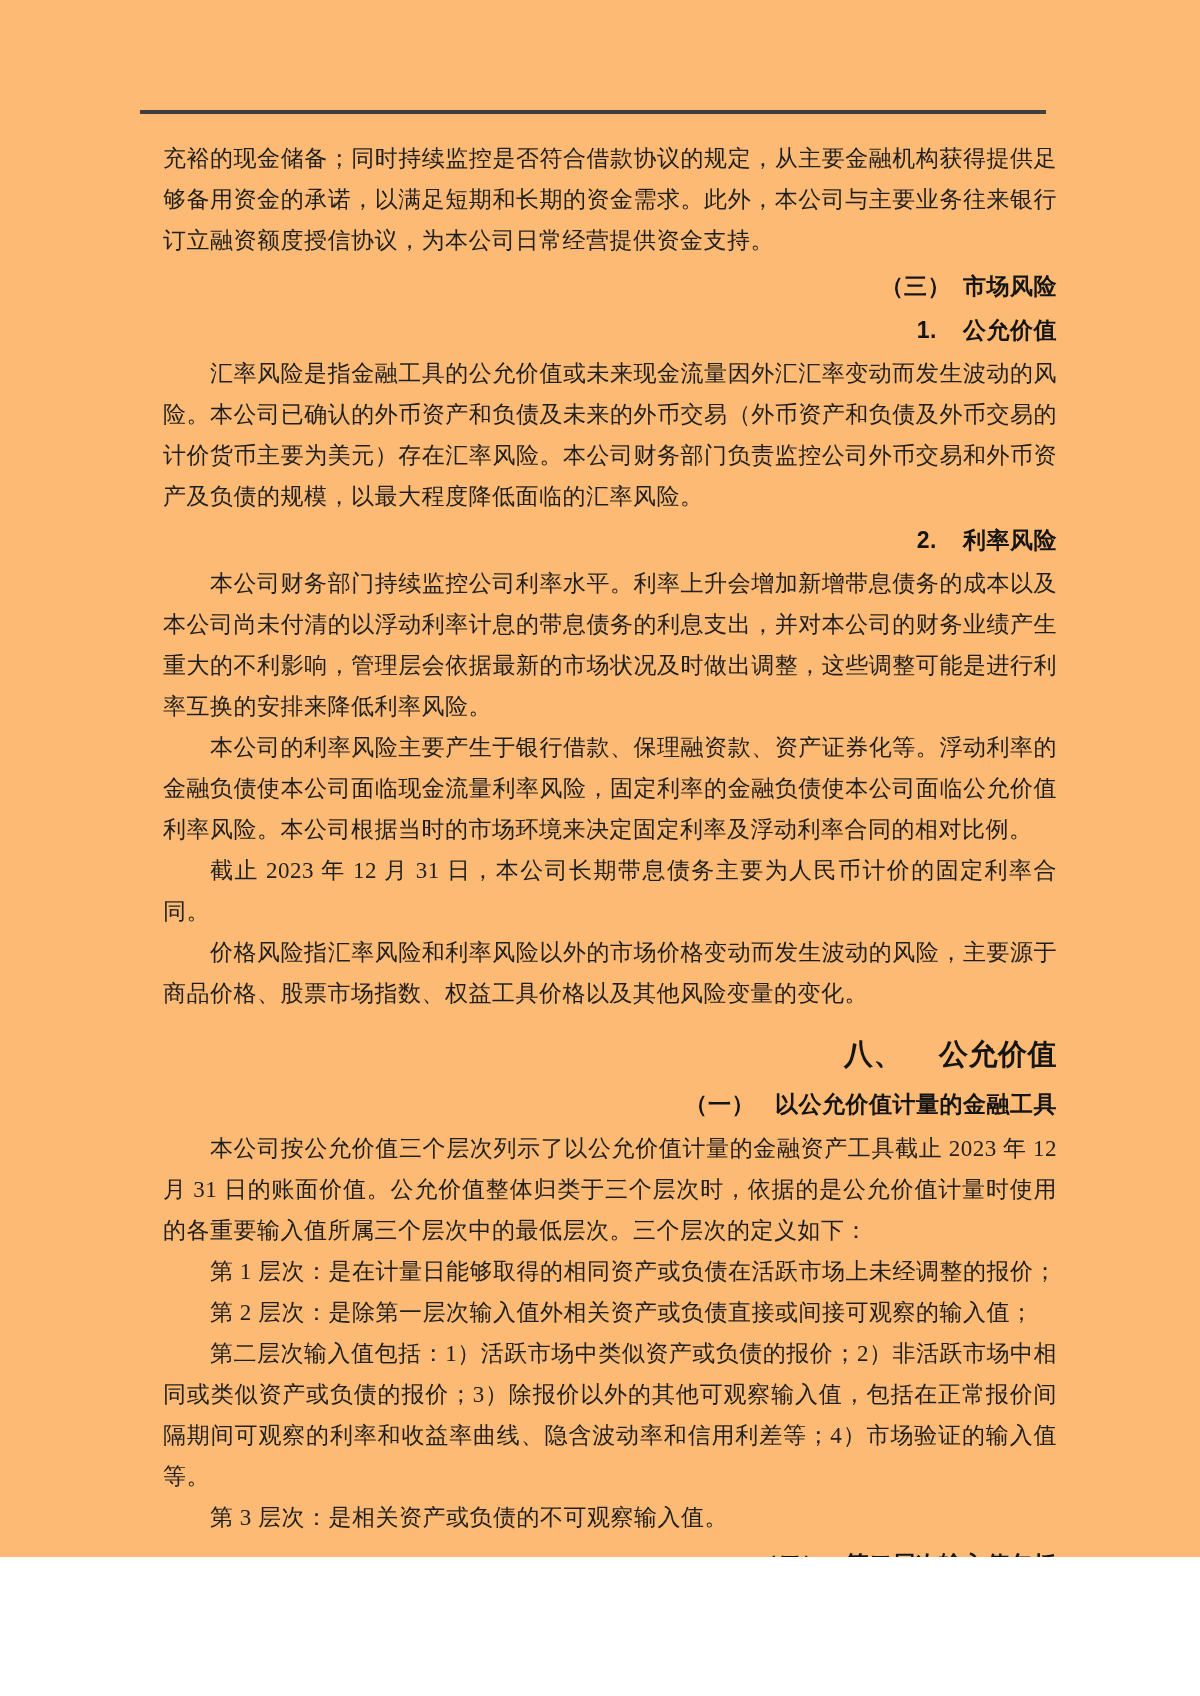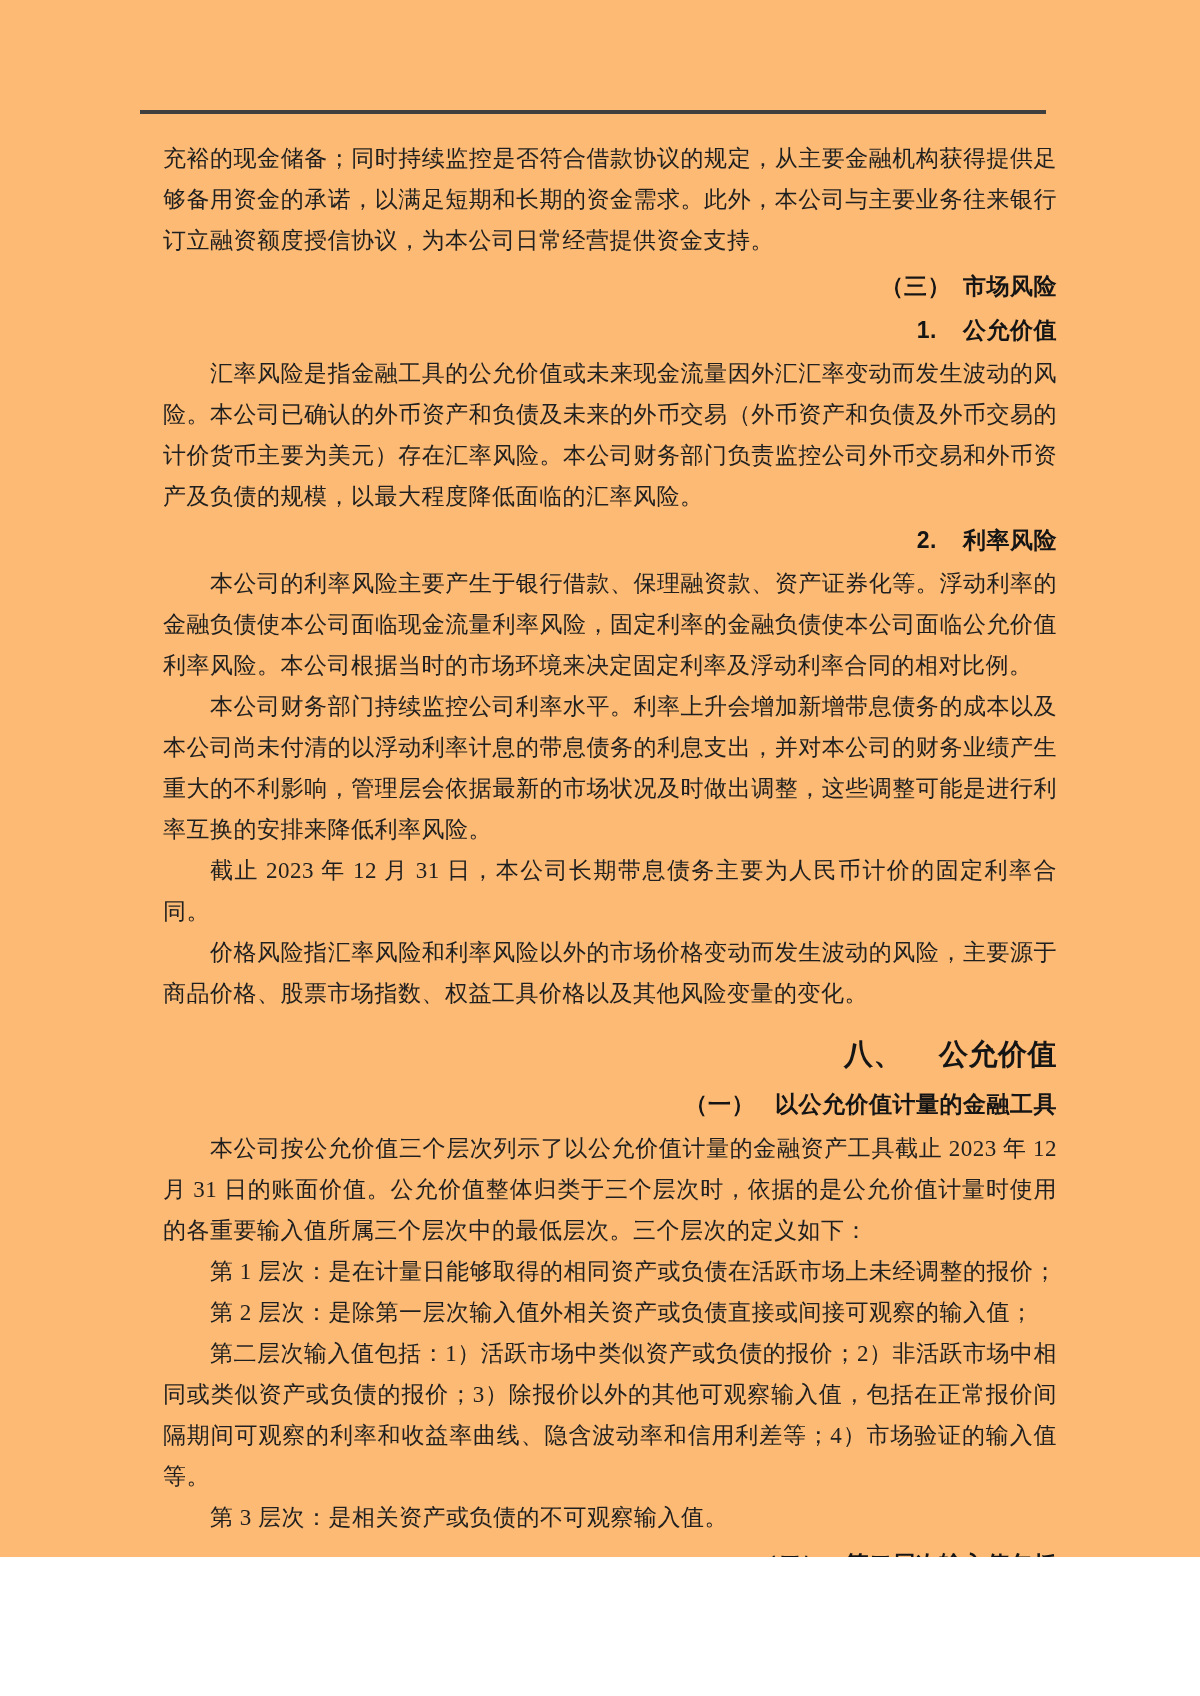--- a/index.html
+++ b/index.html
@@ -108,22 +108,22 @@
     <h4 class="h-num">
       <span class="num">1.</span><span>公允价值</span>
     </h4>
 
     <p>汇率风险是指金融工具的公允价值或未来现金流量因外汇汇率变动而发生波动的风险。本公司已确认的外币资产和负债及未来的外币交易（外币资产和负债及外币交易的计价货币主要为美元）存在汇率风险。本公司财务部门负责监控公司外币交易和外币资产及负债的规模，以最大程度降低面临的汇率风险。</p>
 
     <h4 class="h-num">
       <span class="num">2.</span><span>利率风险</span>
     </h4>
 
+    <p>本公司财务部门持续监控公司利率水平。利率上升会增加新增带息债务的成本以及本公司尚未付清的以浮动利率计息的带息债务的利息支出，并对本公司的财务业绩产生重大的不利影响，管理层会依据最新的市场状况及时做出调整，这些调整可能是进行利率互换的安排来降低利率风险。</p>
     <p>本公司的利率风险主要产生于银行借款、保理融资款、资产证券化等。浮动利率的金融负债使本公司面临现金流量利率风险，固定利率的金融负债使本公司面临公允价值利率风险。本公司根据当时的市场环境来决定固定利率及浮动利率合同的相对比例。</p>
-    <p>本公司财务部门持续监控公司利率水平。利率上升会增加新增带息债务的成本以及本公司尚未付清的以浮动利率计息的带息债务的利息支出，并对本公司的财务业绩产生重大的不利影响，管理层会依据最新的市场状况及时做出调整，这些调整可能是进行利率互换的安排来降低利率风险。</p>
     <p>截止 2023 年 12 月 31 日，本公司长期带息债务主要为人民币计价的固定利率合同。</p>
 
 
     <p>价格风险指汇率风险和利率风险以外的市场价格变动而发生波动的风险，主要源于商品价格、股票市场指数、权益工具价格以及其他风险变量的变化。</p>
 
     <h2 class="h-main">
       <span class="num">八、</span><span>公允价值</span>
     </h2>
 
     <h3 class="h-sub2">

